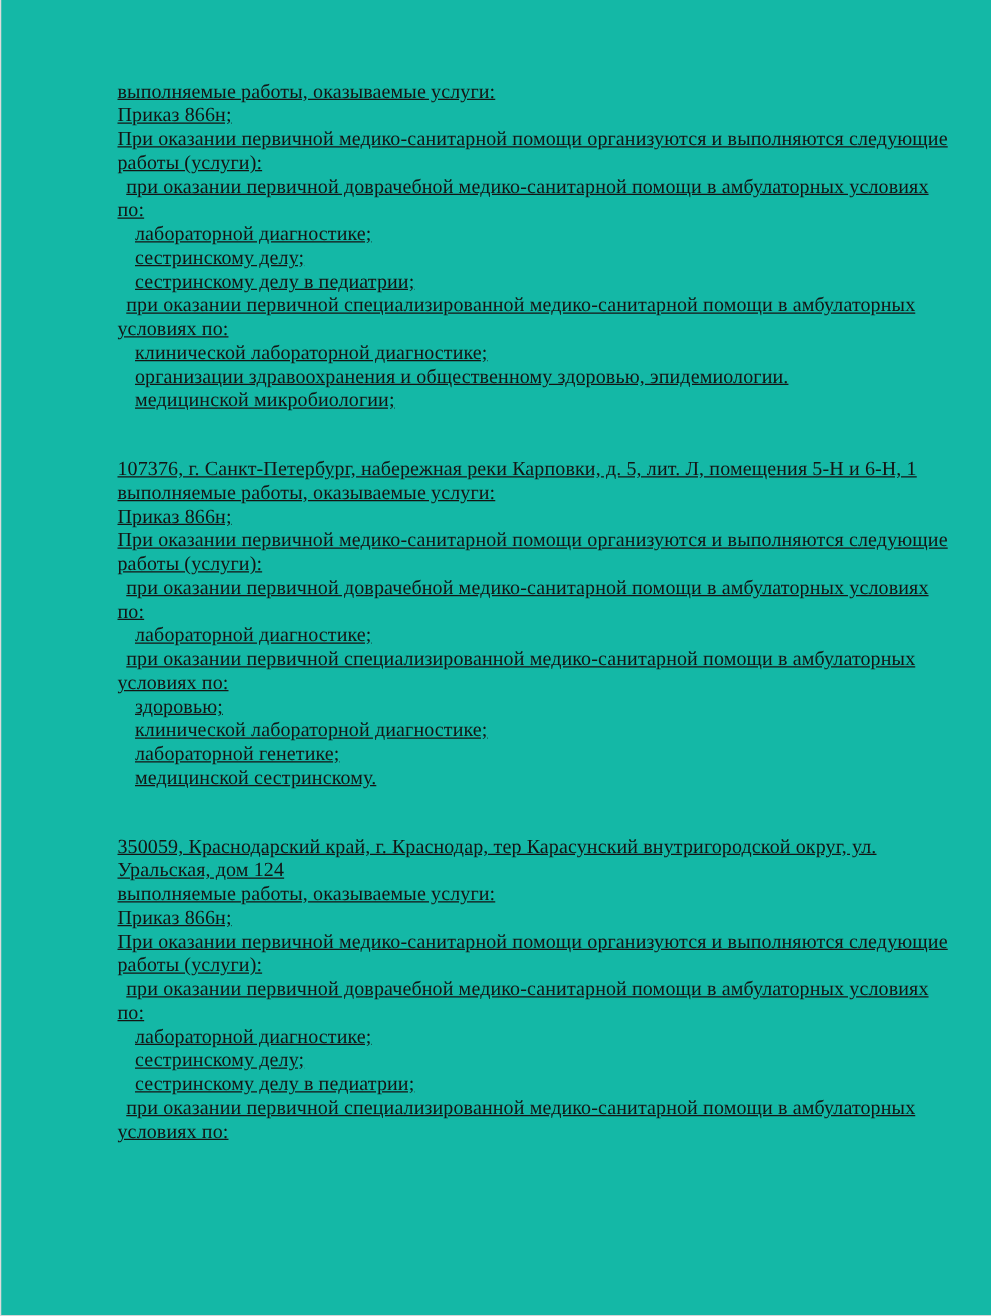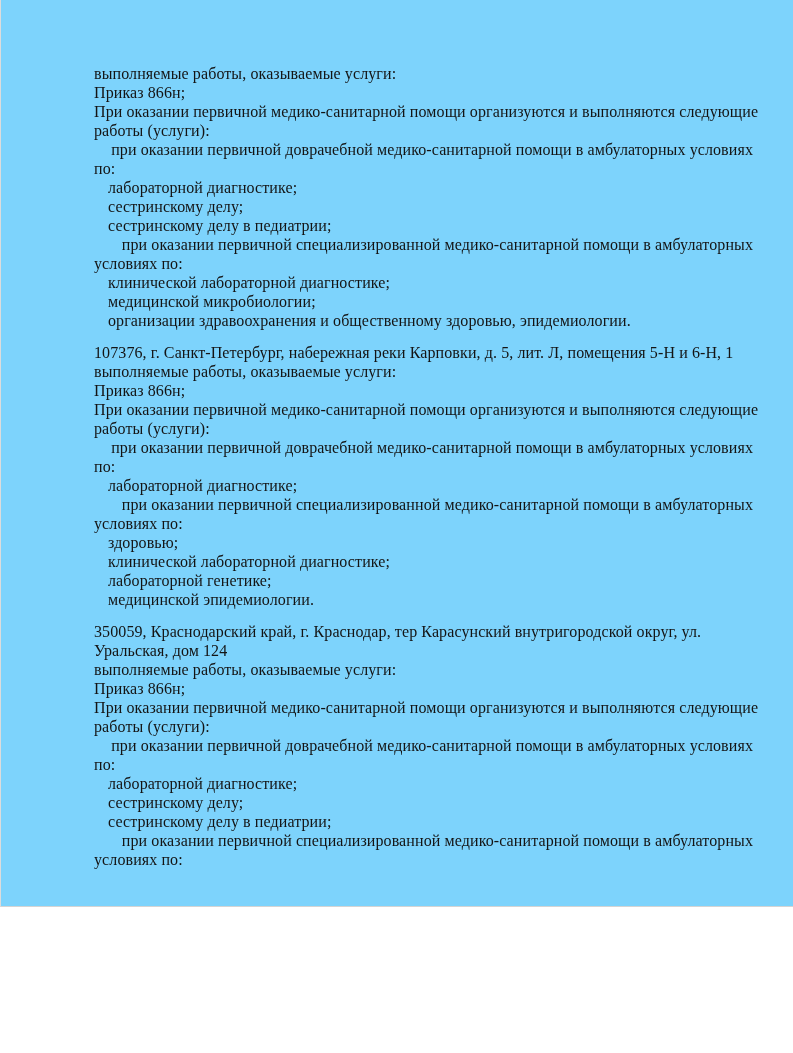--- a/index.html
+++ b/index.html
@@ -3,80 +3,81 @@
 <meta charset="utf-8">
 <style>
   html, body {
     margin: 0;
     padding: 0;
     background: #ffffff;
   }
   .page {
     position: relative;
     width: 793px;
-    height: 907px;
+    height: 1053px;
     box-sizing: border-box;
-    background: #7dd3fc;
+    background: #14b8a6;
     border-left: 1px solid #dcdcdc;
     border-bottom: 1px solid #d4d4d4;
     overflow: hidden;
     font-family: "Liberation Serif", "DejaVu Serif", serif;
     color: #141414;
+    text-decoration: underline;
   }
   .doc-body {
     padding: 64px 40px 0 93px;
     font-size: 16px;
     line-height: 19px;
   }
   .doc-section { margin: 0; }
-  .doc-section + .doc-section { margin-top: 13px; }
+  .doc-section + .doc-section { margin-top: 36px; }
   .doc-line {
     white-space: pre;
     letter-spacing: 0.1px;
   }
   .indent-0 { padding-left: 0; }
-  .indent-1 { padding-left: 7px; text-align: right; }
+  .indent-1 { padding-left: 7px; }
   .indent-2 { padding-left: 14px; }
 </style>
 </head>
 <body>
 
 <main class="page">
   <div class="doc-body">
       <section class="doc-section">
         <div class="doc-line indent-0">выполняемые работы, оказываемые услуги:</div>
         <div class="doc-line indent-0">Приказ 866н;</div>
         <div class="doc-line indent-0">При оказании первичной медико-санитарной помощи организуются и выполняются следующие</div>
         <div class="doc-line indent-0">работы (услуги):</div>
         <div class="doc-line indent-1">при оказании первичной доврачебной медико-санитарной помощи в амбулаторных условиях</div>
         <div class="doc-line indent-0">по:</div>
         <div class="doc-line indent-2">лабораторной диагностике;</div>
         <div class="doc-line indent-2">сестринскому делу;</div>
         <div class="doc-line indent-2">сестринскому делу в педиатрии;</div>
         <div class="doc-line indent-1">при оказании первичной специализированной медико-санитарной помощи в амбулаторных</div>
         <div class="doc-line indent-0">условиях по:</div>
         <div class="doc-line indent-2">клинической лабораторной диагностике;</div>
+        <div class="doc-line indent-2">организации здравоохранения и общественному здоровью, эпидемиологии.</div>
         <div class="doc-line indent-2">медицинской микробиологии;</div>
-        <div class="doc-line indent-2">организации здравоохранения и общественному здоровью, эпидемиологии.</div>
       </section>
       <section class="doc-section">
         <div class="doc-line indent-0">107376, г. Санкт-Петербург, набережная реки Карповки, д. 5, лит. Л, помещения 5-Н и 6-Н, 1</div>
         <div class="doc-line indent-0">выполняемые работы, оказываемые услуги:</div>
         <div class="doc-line indent-0">Приказ 866н;</div>
         <div class="doc-line indent-0">При оказании первичной медико-санитарной помощи организуются и выполняются следующие</div>
         <div class="doc-line indent-0">работы (услуги):</div>
         <div class="doc-line indent-1">при оказании первичной доврачебной медико-санитарной помощи в амбулаторных условиях</div>
         <div class="doc-line indent-0">по:</div>
         <div class="doc-line indent-2">лабораторной диагностике;</div>
         <div class="doc-line indent-1">при оказании первичной специализированной медико-санитарной помощи в амбулаторных</div>
         <div class="doc-line indent-0">условиях по:</div>
         <div class="doc-line indent-2">здоровью;</div>
         <div class="doc-line indent-2">клинической лабораторной диагностике;</div>
         <div class="doc-line indent-2">лабораторной генетике;</div>
-        <div class="doc-line indent-2">медицинской эпидемиологии.</div>
+        <div class="doc-line indent-2">медицинской сестринскому.</div>
       </section>
       <section class="doc-section">
         <div class="doc-line indent-0">350059, Краснодарский край, г. Краснодар, тер Карасунский внутригородской округ, ул.</div>
         <div class="doc-line indent-0">Уральская, дом 124</div>
         <div class="doc-line indent-0">выполняемые работы, оказываемые услуги:</div>
         <div class="doc-line indent-0">Приказ 866н;</div>
         <div class="doc-line indent-0">При оказании первичной медико-санитарной помощи организуются и выполняются следующие</div>
         <div class="doc-line indent-0">работы (услуги):</div>
         <div class="doc-line indent-1">при оказании первичной доврачебной медико-санитарной помощи в амбулаторных условиях</div>
         <div class="doc-line indent-0">по:</div>

